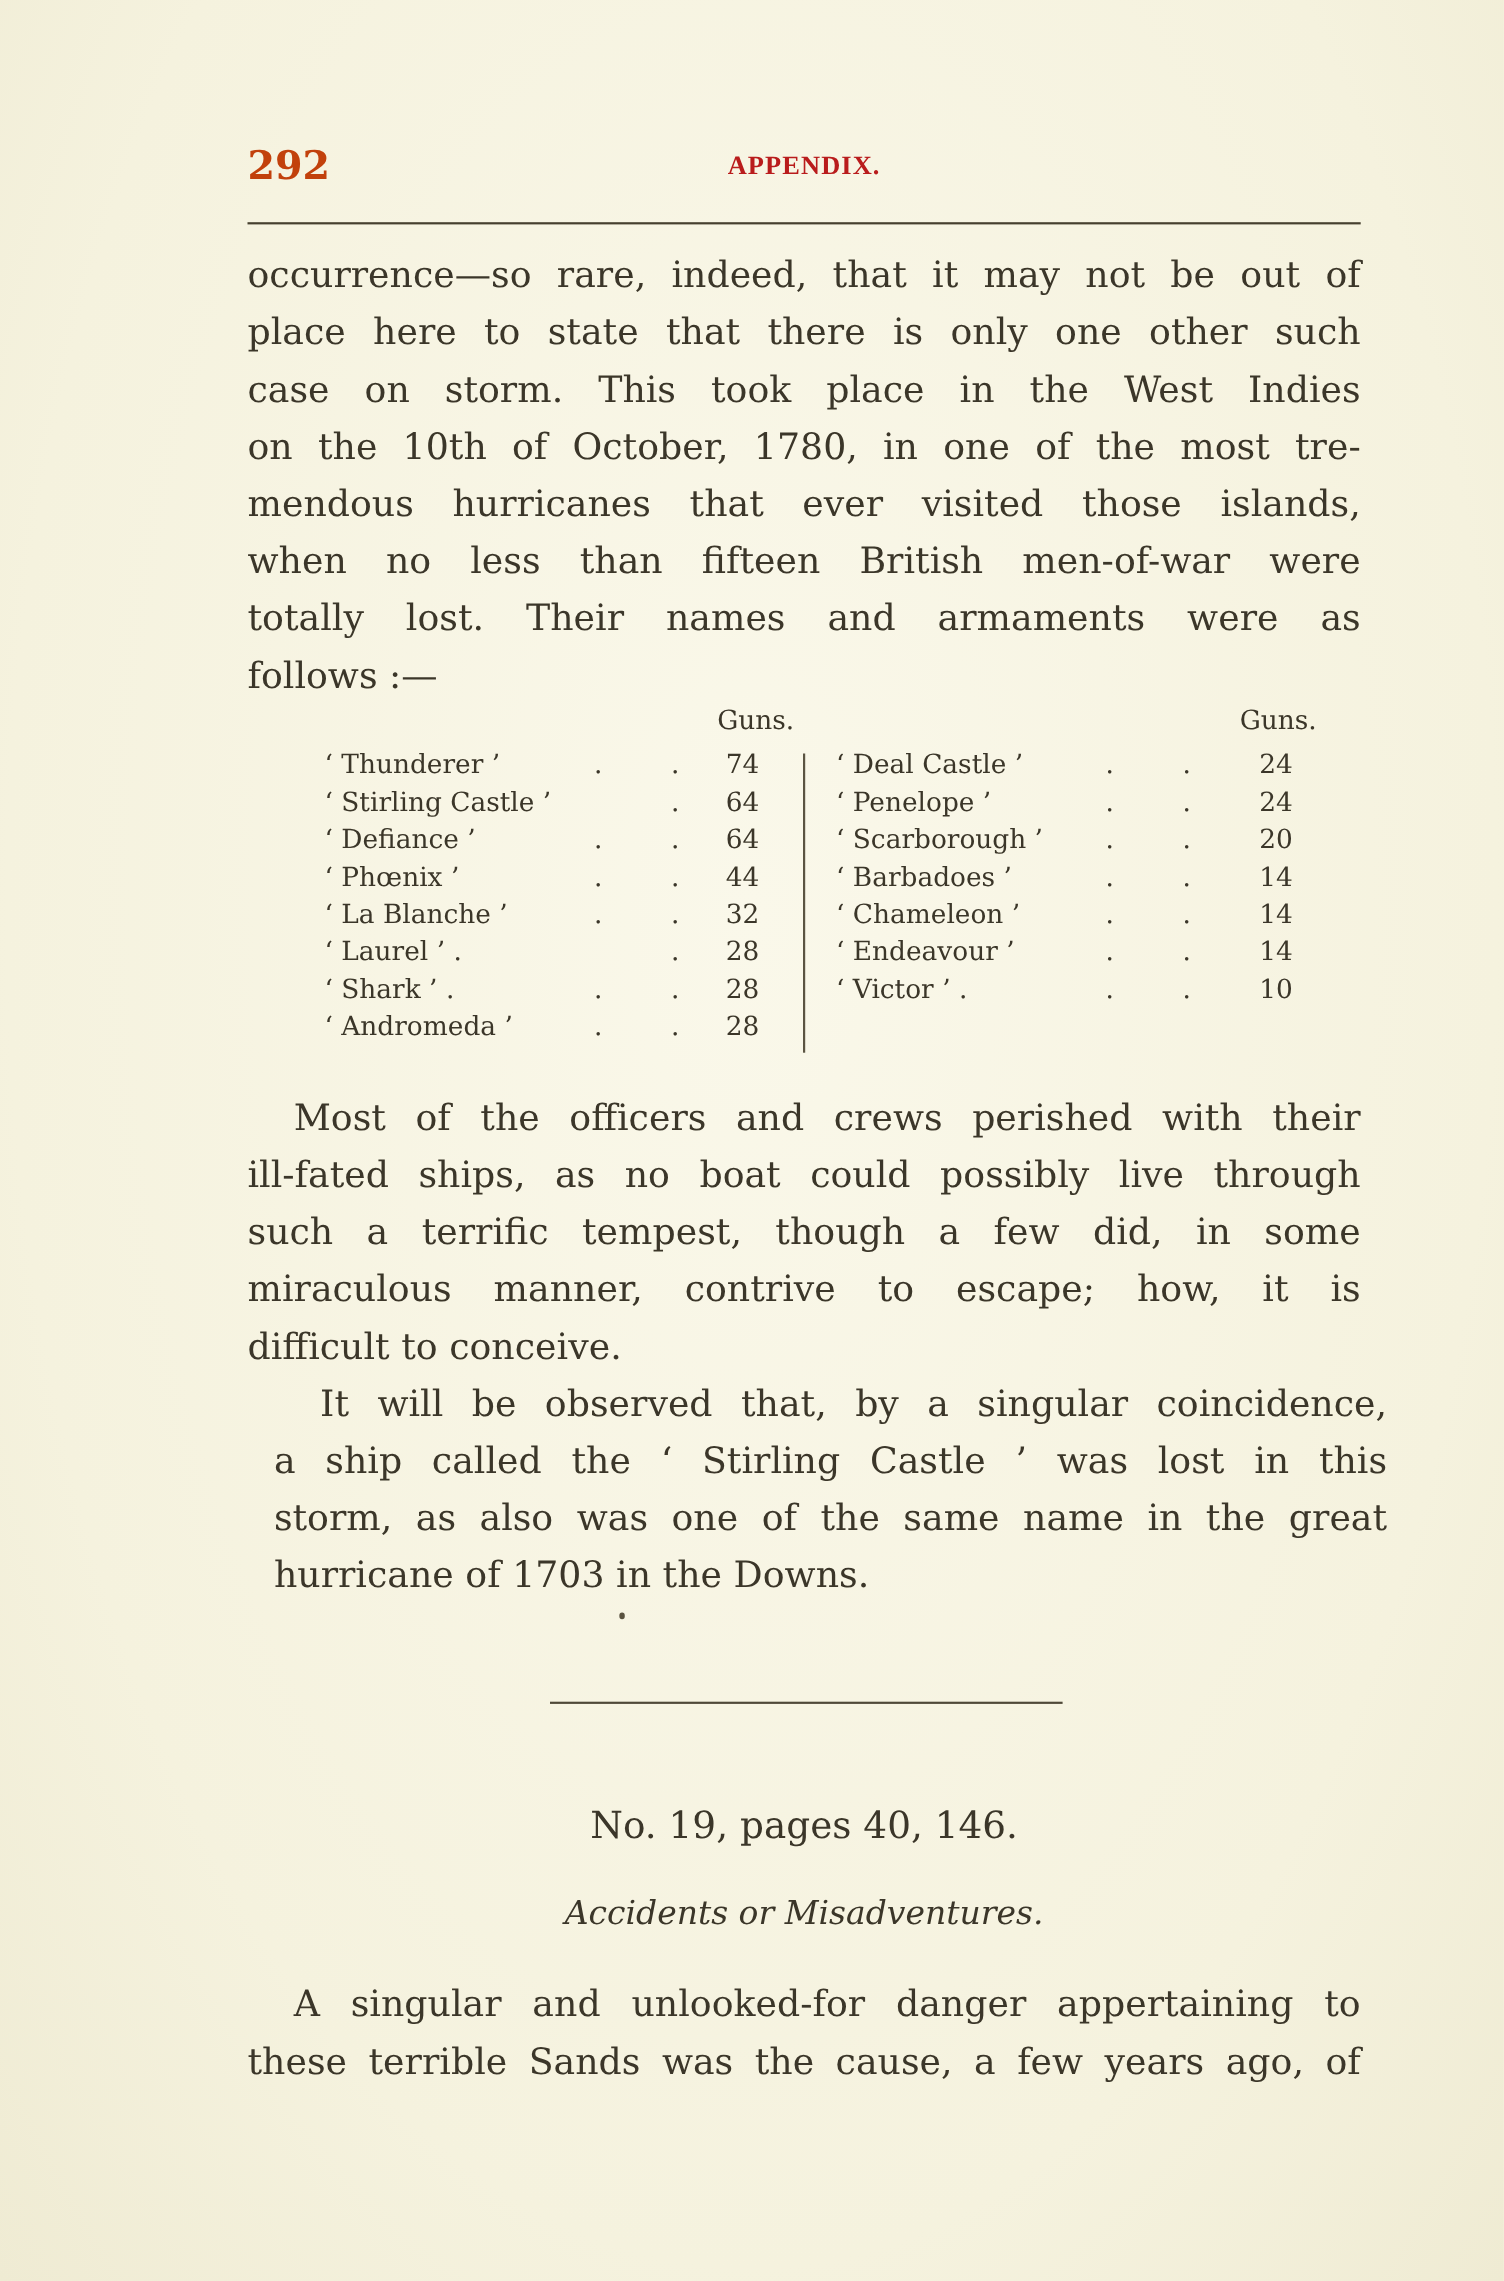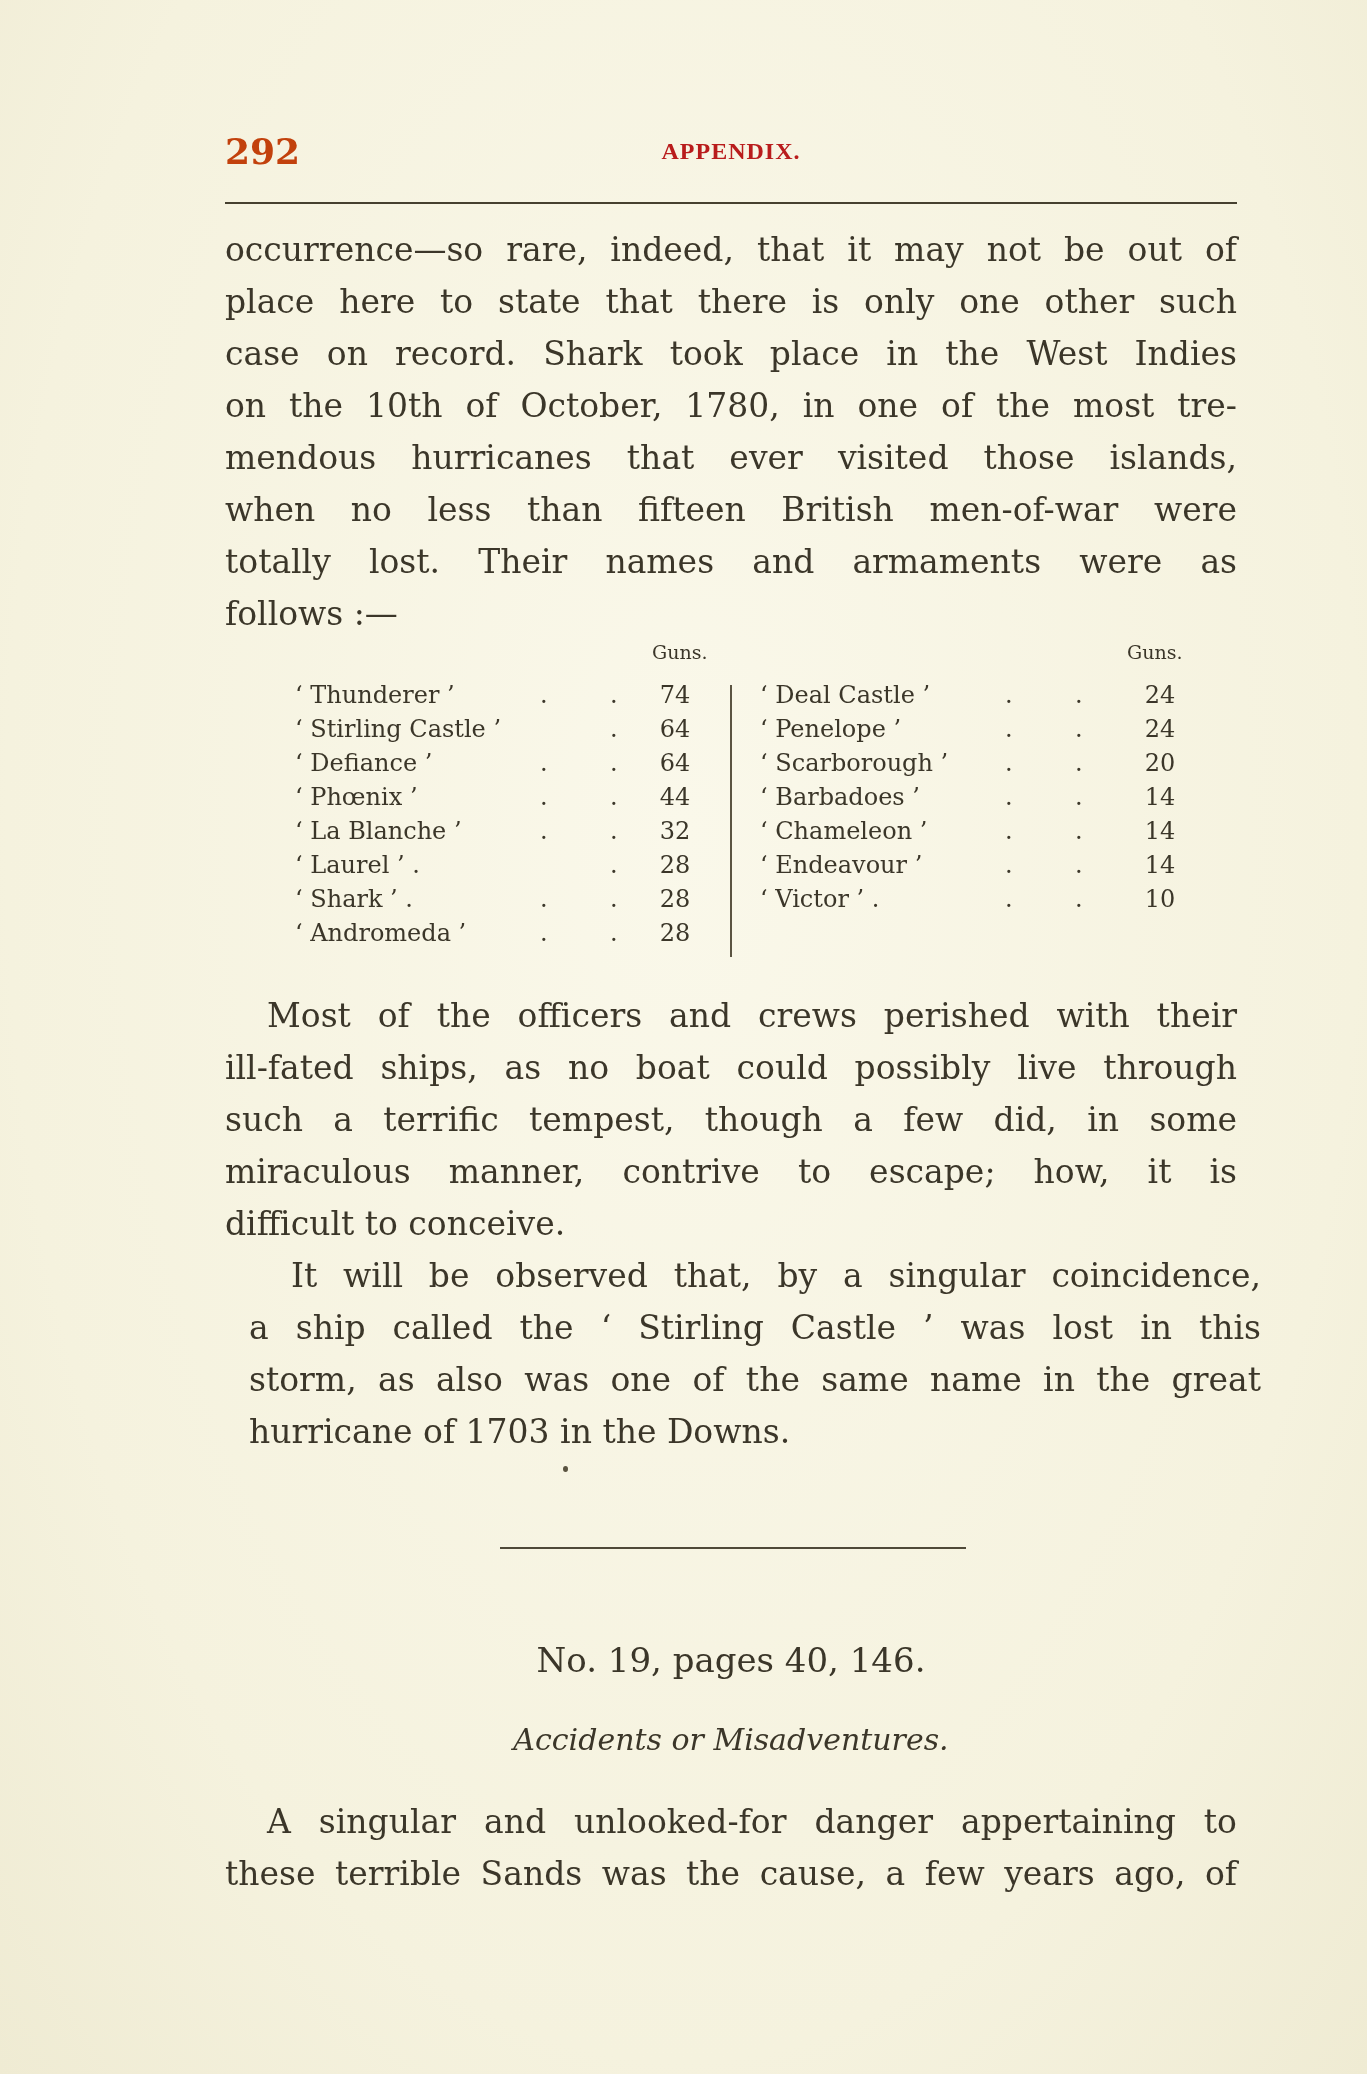--- a/index.html
+++ b/index.html
@@ -16,21 +16,21 @@
   .running-title { position: absolute; left: 0; right: 0; top: 8px; text-align: center; font-size: 24px; letter-spacing: 1px; font-family: "Liberation Serif", serif; font-weight: bold; color: #b91c1c; }
   .head-rule { top: 202px; left: 225px; width: 1012px; height: 0; border-top: 2.5px solid #46402f; }
   .para-block { left: 225px; width: 1012px; font-size: 33px; line-height: 52px; }
   .line { display: block; text-align: justify; text-align-last: justify; white-space: nowrap; height: 52px; }
   .line.last { text-align-last: left; }
   .line.indent { padding-left: 42px; }
   .table-area { top: 636px; left: 290px; width: 900px; height: 330px; font-size: 24px; }
   .col { position: absolute; top: 0; }
   .col-left { left: 0; width: 430px; }
   .col-right { left: 465px; width: 430px; }
-  .guns-head { position: absolute; font-size: 19px; top: 5px; }
+  .guns-head { position: absolute; font-size: 24px; top: 5px; }
   .col-left .guns-head { left: 362px; }
   .col-right .guns-head { left: 372px; }
   .trow { position: absolute; left: 0; width: 100%; height: 34px; line-height: 34px; }
   .tname { position: absolute; left: 5px; white-space: nowrap; }
   .tdot1 { position: absolute; left: 250px; }
   .tdot2 { position: absolute; left: 320px; }
   .tnum { position: absolute; width: 50px; text-align: center; }
   .col-left .tnum { left: 360px; }
   .col-right .tnum { left: 380px; }
   .divider { left: 730px; top: 685px; width: 0; height: 272px; border-left: 2px solid #5b5442; }
@@ -44,21 +44,21 @@
 
 <div class="abs running-head">
   <span class="page-number">292</span>
   <span class="running-title">APPENDIX.</span>
 </div>
 <div class="abs head-rule"></div>
 
 <div class="abs para-block" style="top:224px;">
   <span class="line">occurrence—so rare, indeed, that it may not be out of</span>
   <span class="line">place here to state that there is only one other such</span>
-  <span class="line">case on record.  Shark took place in the West Indies</span>
+  <span class="line">case on storm.  This took place in the West Indies</span>
   <span class="line">on the 10th of October, 1780, in one of the most tre-</span>
   <span class="line">mendous hurricanes that ever visited those islands,</span>
   <span class="line">when no less than fifteen British men-of-war were</span>
   <span class="line">totally lost.  Their names and armaments were as</span>
   <span class="line last">follows :—</span>
 </div>
 
 <div class="abs table-area">
   <div class="col col-left">
     <span class="guns-head">Guns.</span>

